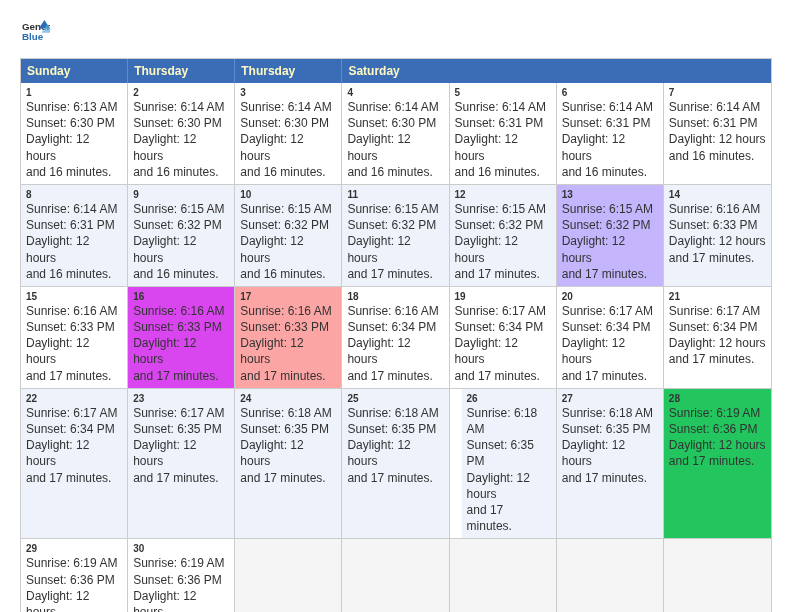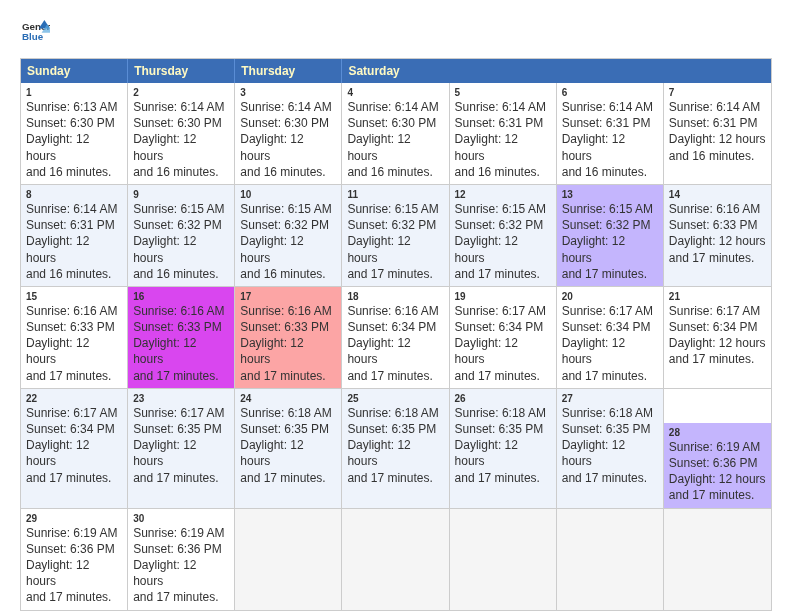--- a/index.html
+++ b/index.html
@@ -246,29 +246,29 @@
             <div class="day-info">Sunrise: 6:17 AM<br>Sunset: 6:35 PM<br>Daylight: 12 hours<br>and 17 minutes.</div>
           </div>
           <div class="cal-cell" style="background: rgb(238, 243, 251);">
             <span class="day-num">24</span>
             <div class="day-info">Sunrise: 6:18 AM<br>Sunset: 6:35 PM<br>Daylight: 12 hours<br>and 17 minutes.</div>
           </div>
           <div class="cal-cell" style="background: rgb(238, 243, 251);">
             <span class="day-num">25</span>
             <div class="day-info">Sunrise: 6:18 AM<br>Sunset: 6:35 PM<br>Daylight: 12 hours<br>and 17 minutes.</div>
           </div>
-          <div class="cal-cell" style="background: rgb(238, 243, 251);">
+          <div class="cal-cell" style="background: rgb(238, 243, 251); margin-left: 12px;">
             <span class="day-num">26</span>
             <div class="day-info">Sunrise: 6:18 AM<br>Sunset: 6:35 PM<br>Daylight: 12 hours<br>and 17 minutes.</div>
           </div>
           <div class="cal-cell" style="background: rgb(238, 243, 251);">
             <span class="day-num">27</span>
             <div class="day-info">Sunrise: 6:18 AM<br>Sunset: 6:35 PM<br>Daylight: 12 hours<br>and 17 minutes.</div>
           </div>
-          <div class="cal-cell" style="background: #c4b5fd; margin-top: 34px;">
+          <div class="cal-cell" style="background: #22c55e;">
             <span class="day-num">28</span>
             <div class="day-info">Sunrise: 6:19 AM<br>Sunset: 6:36 PM<br>Daylight: 12 hours<br>and 17 minutes.</div>
           </div>
         </div>
         <div class="cal-row">
           <div class="cal-cell" style="background: rgb(255, 255, 255);">
             <span class="day-num">29</span>
             <div class="day-info">Sunrise: 6:19 AM<br>Sunset: 6:36 PM<br>Daylight: 12 hours<br>and 17 minutes.</div>
           </div>
           <div class="cal-cell" style="background: rgb(255, 255, 255);">

